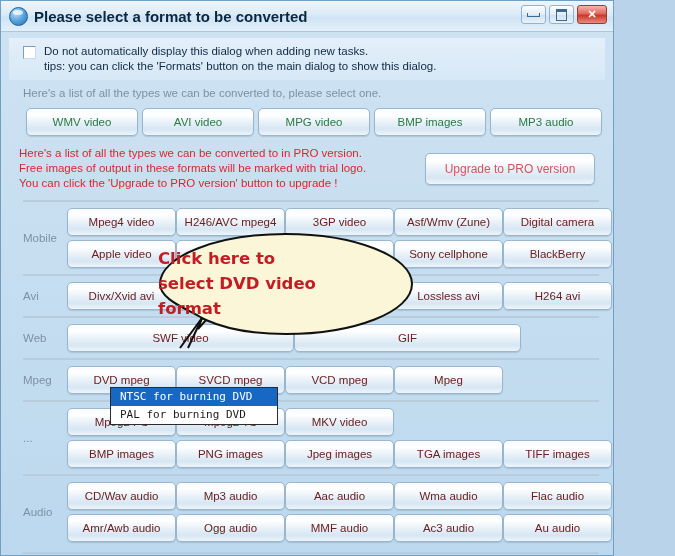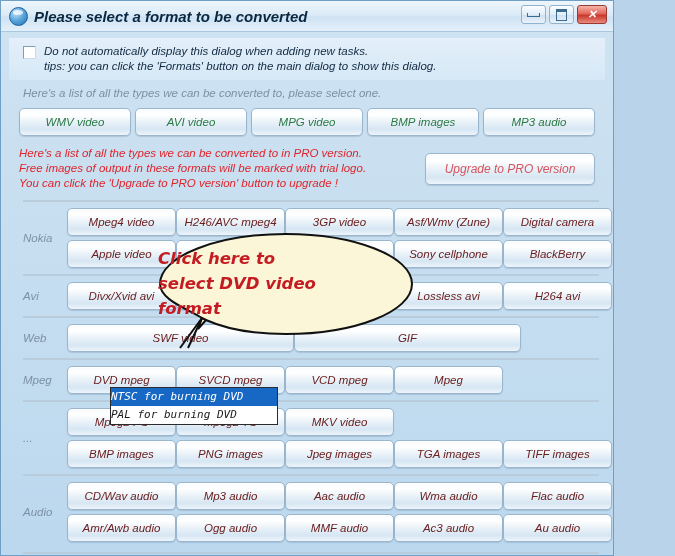--- a/index.html
+++ b/index.html
@@ -6,21 +6,20 @@
   body{
     width:675px;height:556px;overflow:hidden;
     font-family:"Liberation Sans", sans-serif;
     background:#b9d4ea;
   }
   .window{
     position:absolute;left:0;top:0;width:614px;height:556px;
     box-sizing:border-box;
     background:linear-gradient(180deg,#cfe3f2 0%,#bcd8ee 100%);
     border:1px solid #6f9fc4;
-    font-style:italic;
   }
   
   .titlebar{
     position:relative;height:30px;
     background:linear-gradient(180deg,#eef6fc 0%,#dcebf7 45%,#cfe3f4 55%,#e4f0fa 100%);
     border-bottom:1px solid #a8c8e0;
     display:flex;align-items:center;
   }
   .app-icon{
     width:17px;height:17px;margin-left:8px;margin-right:6px;border-radius:50%;
@@ -63,21 +62,21 @@
     border:1px solid #7d9fba;border-bottom-color:#c9dced;border-right-color:#c9dced;
     background:#ffffff;margin:2px 8px 0 10px;
   }
   .cbtext{font-size:11.5px;color:#102a42;line-height:15px;}
   .hint{
     margin:7px 0 0 22px;font-size:11.5px;color:#7d91a5;
   }
 
   
   .freerow{
-    display:flex;gap:4px;margin:9px 0 0 0;padding:0 18px;
+    display:flex;gap:4px;margin:9px 0 0 0;padding:0 11px;
     justify-content:flex-end;
   }
   .btn{
     box-sizing:border-box;
     height:28px;line-height:26px;text-align:center;
     border:1px solid #9ab6cd;border-radius:5px;
     background:linear-gradient(180deg,#f7fbfe 0%,#ffffff 22%,#e8f1f8 52%,#d6e6f3 78%,#eef5fb 100%);
     box-shadow:inset 0 1px 0 #fff, 0 1px 1px rgba(120,150,175,.35);
     font-size:11.5px;color:#6b2020;white-space:nowrap;overflow:hidden;
     cursor:default;
@@ -115,21 +114,21 @@
     position:absolute;left:0;top:14px;width:257px;text-align:left;
     font-size:16.5px;font-weight:bold;color:#c41c23;line-height:25px;
     font-family:"DejaVu Sans", sans-serif;
   }
   .dropdown{
     position:absolute;left:109px;top:386px;width:166px;
     background:#ffffff;border:1px solid #2b2b2b;
     font-family:"DejaVu Sans Mono", monospace;font-size:11px;
     z-index:20;
   }
-  .ditem{height:18px;line-height:18px;color:#1a1a1a;white-space:nowrap;}
+  .ditem{height:18px;line-height:18px;padding-left:9px;color:#1a1a1a;white-space:nowrap;}
   .ditem.sel{background:#1668c4;color:#ffffff;}
 </style>
 </head>
 <body>
 
 <div class="window">
 
   <div class="titlebar">
     <div class="app-icon"></div>
     <div class="title-text">Please select a format to be converted</div>
@@ -169,21 +168,21 @@
       <div>You can click the 'Upgrade to PRO version' button to upgrade !</div>
     </div>
     <div class="btn pro">Upgrade to PRO version</div>
   </div>
 
   <div class="cats">
 
     <div class="cat">
       <div class="catline"></div>
       <div class="catbody">
-        <div class="catlabel">Nokia</div>
+        <div class="catlabel">Mobile</div>
         <div class="catrows">
           <div class="brow">
             <div class="btn fmt">Mpeg4 video</div>
             <div class="btn fmt">H246/AVC mpeg4</div>
             <div class="btn fmt">3GP video</div>
             <div class="btn fmt">Asf/Wmv (Zune)</div>
             <div class="btn fmt">Digital camera</div>
           </div>
           <div class="brow">
             <div class="btn fmt">Apple video</div>

